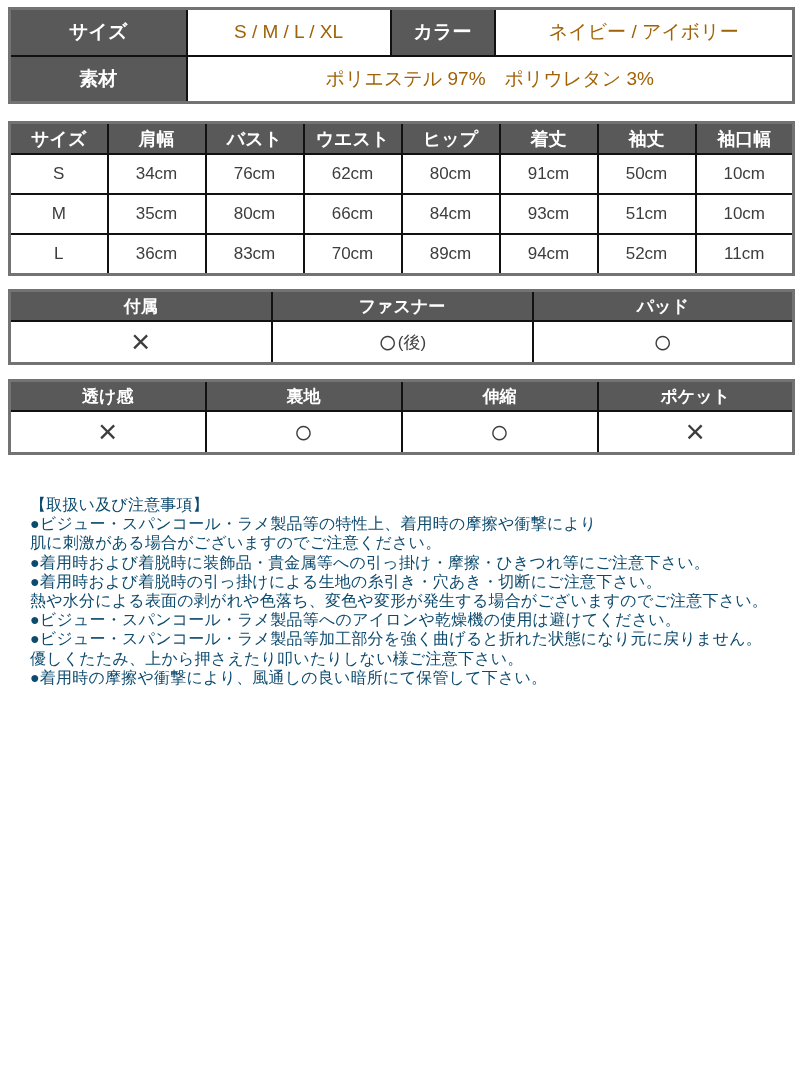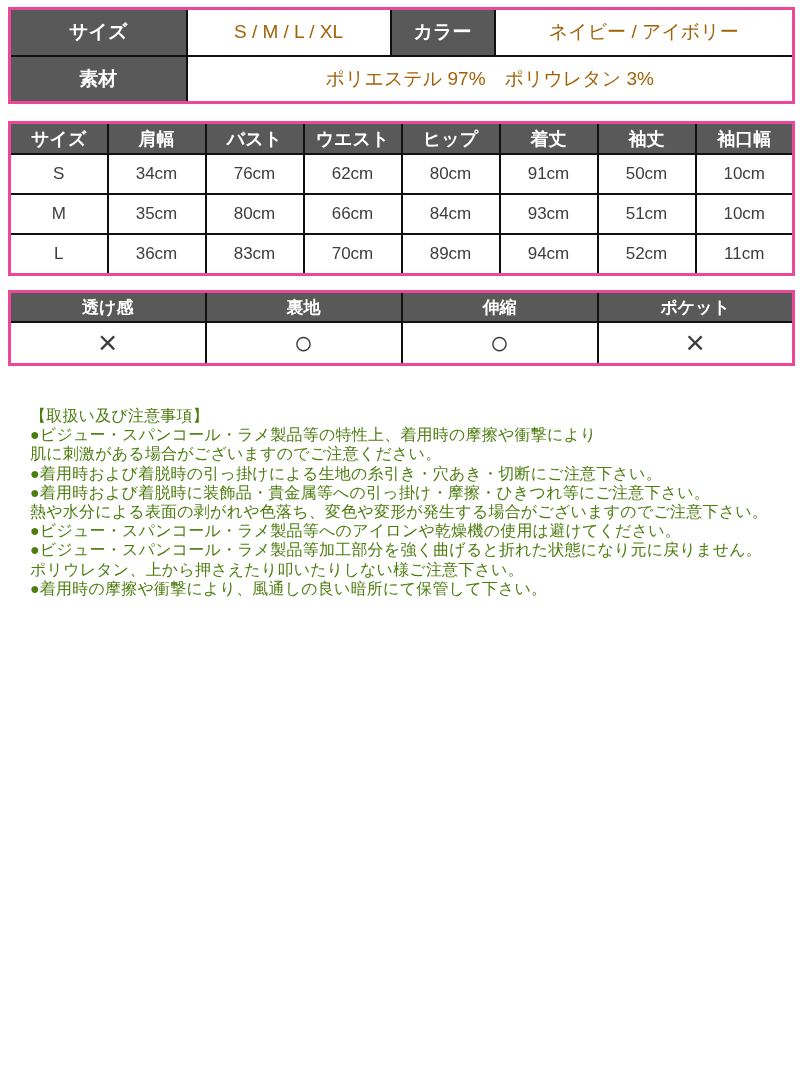--- a/index.html
+++ b/index.html
@@ -10,21 +10,21 @@
     overflow: hidden;
     -webkit-font-smoothing: antialiased;
   }
   .page { padding: 7px 8px 0 8px; }
 
   table {
     border-collapse: collapse;
     table-layout: fixed;
     width: 784px;
   }
-  .spec-table { border: 3px solid #ec4899; padding-left: 36px; }
+  .spec-table { border: 3px solid #737373; padding-left: 36px; }
   th, td {
     border: 2px solid #111;
     text-align: center;
     vertical-align: middle;
     padding: 0;
     overflow: hidden;
     white-space: nowrap;
   }
   .hd {
     background: #595959;
@@ -59,21 +59,21 @@
     display: inline-block;
     vertical-align: middle;
   }
 
   
   .notes {
     margin-top: 40px;
     padding: 0 6px 0 22px;
     font-size: 16px;
     line-height: 19.2px;
-    color: #4d7c0f;
+    color: #0c4a6e;
     letter-spacing: 0.2px;
   }
   .note-line { white-space: nowrap; }
 </style>
 </head>
 <body>
 
 <div class="page">
 
   <table class="spec-table info-table">
@@ -145,20 +145,39 @@
       <td>83cm</td>
       <td>70cm</td>
       <td>89cm</td>
       <td>94cm</td>
       <td>52cm</td>
       <td>11cm</td>
     </tr>
   </tbody>
     </table>
 
+  <table class="spec-table feat feat3">
+    <colgroup>
+        <col style="width:262px">
+        <col style="width:261px">
+        <col style="width:261px">
+      </colgroup>
+    <tbody>
+        <tr>
+      <th class="hd">付属</th>
+      <th class="hd">ファスナー</th>
+      <th class="hd">パッド</th>
+    </tr>
+    <tr>
+      <td><span class="sym">×</span></td>
+      <td><span class="sym">○</span><span class="sym-suffix">(後)</span></td>
+      <td><span class="sym">○</span></td>
+    </tr>
+  </tbody>
+    </table>
 
   <table class="spec-table feat feat4">
     <colgroup>
         <col style="width:196px">
         <col style="width:196px">
         <col style="width:196px">
         <col style="width:196px">
       </colgroup>
     <tbody>
         <tr>
@@ -173,22 +192,22 @@
       <td><span class="sym">○</span></td>
       <td><span class="sym">×</span></td>
     </tr>
   </tbody>
     </table>
 
   <div class="notes">
     <div class="note-line">【取扱い及び注意事項】</div>
     <div class="note-line">●ビジュー・スパンコール・ラメ製品等の特性上、着用時の摩擦や衝撃により</div>
     <div class="note-line">肌に刺激がある場合がございますのでご注意ください。</div>
+    <div class="note-line">●着用時および着脱時に装飾品・貴金属等への引っ掛け・摩擦・ひきつれ等にご注意下さい。</div>
     <div class="note-line">●着用時および着脱時の引っ掛けによる生地の糸引き・穴あき・切断にご注意下さい。</div>
-    <div class="note-line">●着用時および着脱時に装飾品・貴金属等への引っ掛け・摩擦・ひきつれ等にご注意下さい。</div>
     <div class="note-line">熱や水分による表面の剥がれや色落ち、変色や変形が発生する場合がございますのでご注意下さい。</div>
     <div class="note-line">●ビジュー・スパンコール・ラメ製品等へのアイロンや乾燥機の使用は避けてください。</div>
     <div class="note-line">●ビジュー・スパンコール・ラメ製品等加工部分を強く曲げると折れた状態になり元に戻りません。</div>
-    <div class="note-line">ポリウレタン、上から押さえたり叩いたりしない様ご注意下さい。</div>
+    <div class="note-line">優しくたたみ、上から押さえたり叩いたりしない様ご注意下さい。</div>
     <div class="note-line">●着用時の摩擦や衝撃により、風通しの良い暗所にて保管して下さい。</div>
   </div>
 
 </div>
 
 </body></html>

